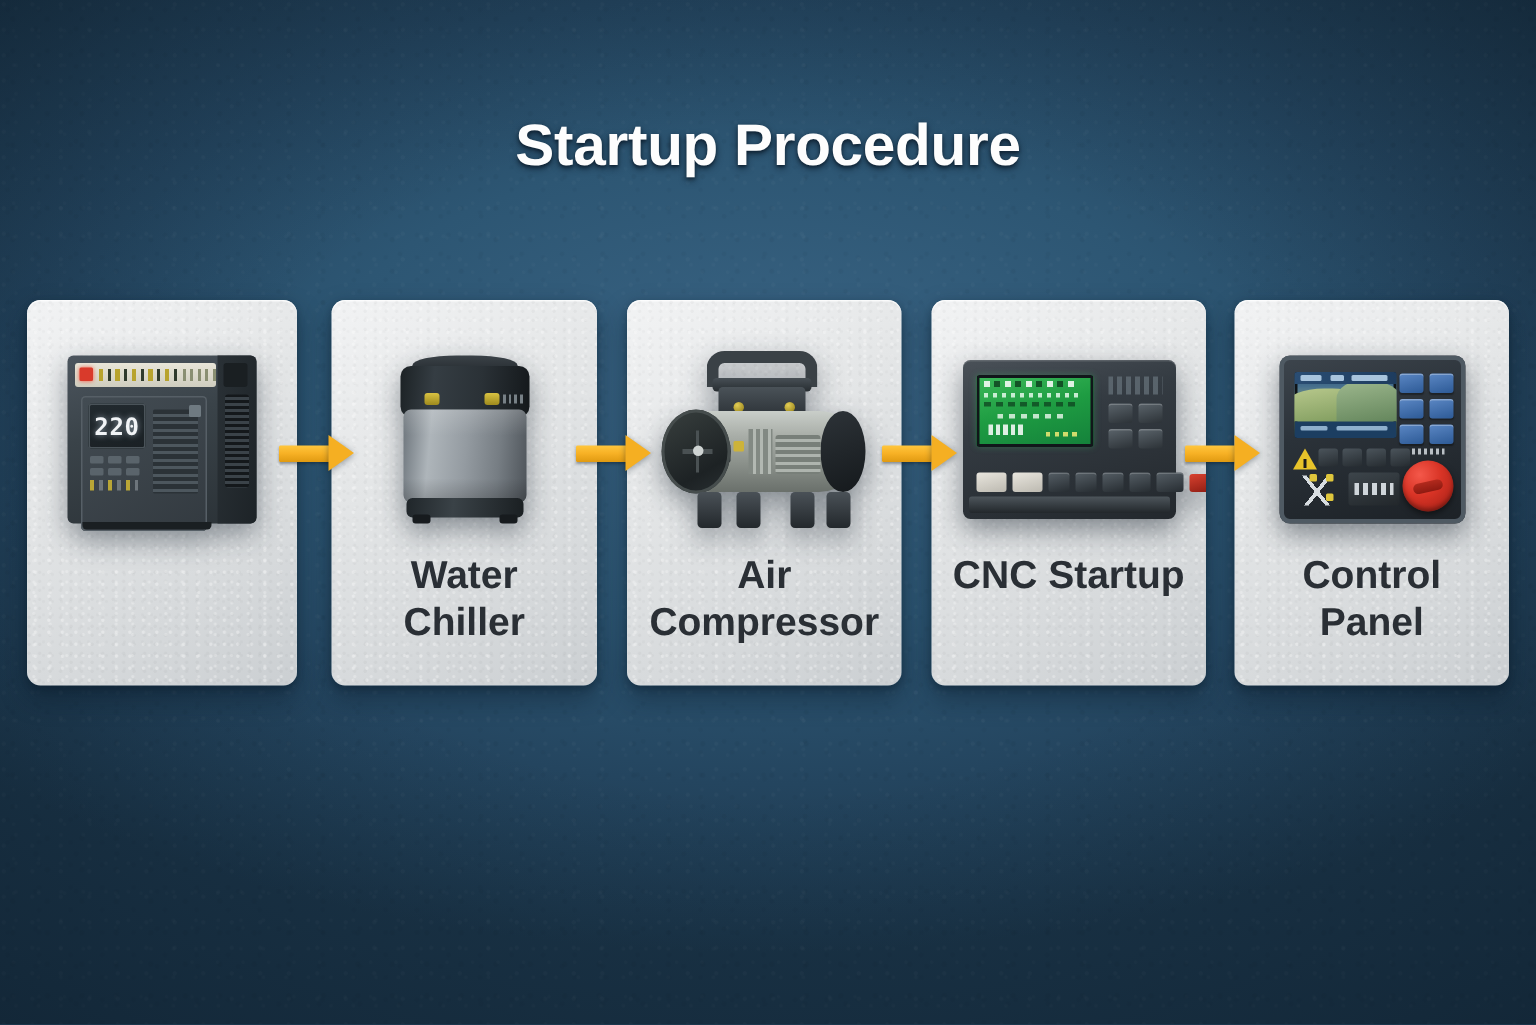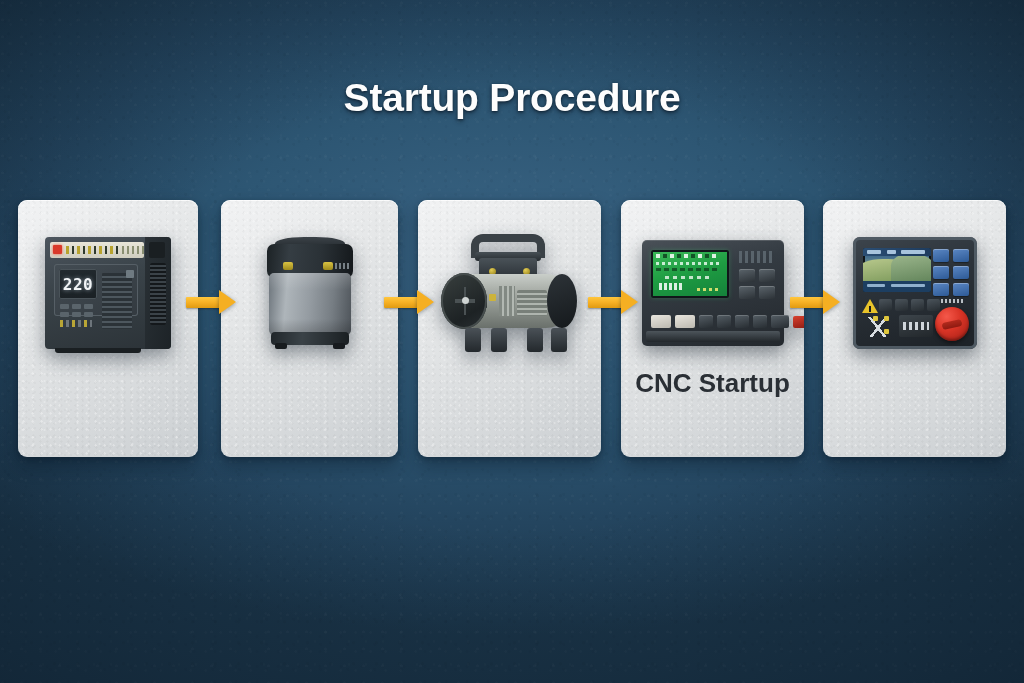--- a/index.html
+++ b/index.html
@@ -158,21 +158,21 @@
   .stab-top { position: absolute; left: 5px; top: 5px; width: 94px; height: 16px; border-radius: 2px;
     background: linear-gradient(180deg, #e8e5d8 0%, #cfcdbf 100%); }
   .stab-top-led { position: absolute; left: 3px; top: 3px; width: 9px; height: 9px; border-radius: 1px;
     background: #d93a2b; box-shadow: 0 0 3px #ff5a44; }
   .stab-top-txt { position: absolute; left: 16px; top: 4px; width: 52px; height: 8px;
     background: repeating-linear-gradient(90deg, #b8a32e 0 3px, transparent 3px 6px, #2f3a2c 6px 8px, transparent 8px 11px); }
   .stab-top-txt2 { position: absolute; left: 72px; top: 4px; width: 22px; height: 8px;
     background: repeating-linear-gradient(90deg, #8a8f72 0 2px, transparent 2px 5px); }
   .stab-corner { position: absolute; right: 6px; top: 5px; width: 16px; height: 16px;
     background: #1a1f22; border-radius: 2px; }
-  .stab-face { position: absolute; left: 9px; top: 27px; width: 84px; height: 52px; border-radius: 3px;
+  .stab-face { position: absolute; left: 9px; top: 27px; width: 84px; height: 90px; border-radius: 3px;
     background: linear-gradient(150deg, #434c53 0%, #333a40 100%); box-shadow: inset 0 0 0 1px #565f66; }
   .stab-lcd { position: absolute; left: 5px; top: 5px; width: 38px; height: 30px; border-radius: 2px;
     background: linear-gradient(170deg, #222a2f 0%, #1a2024 100%); box-shadow: inset 0 0 0 1px #4a5359; }
   .stab-lcd-num { position: absolute; inset: 0; display: flex; align-items: center; justify-content: center;
     font-family: "DejaVu Sans Mono", monospace; font-size: 16px; font-weight: bold; color: #f1f4f6;
     letter-spacing: .5px; text-shadow: 0 0 4px rgba(210,230,245,.6); }
   .stab-keys { position: absolute; left: 6px; top: 40px; display: grid;
     grid-template-columns: repeat(3, 9px); gap: 3px; }
   .stab-keys i { display: block; height: 5px; background: #5a646b; border-radius: 1px; }
   .stab-sub { position: absolute; left: 6px; top: 56px; width: 32px; height: 7px;
@@ -392,20 +392,22 @@
           <div class="chill-lid-b2"></div>
           <div class="chill-lid-txt"></div>
         </div>
         <div class="chill-drum"></div>
         <div class="chill-drum-hl"></div>
         <div class="chill-base"></div>
         <div class="chill-foot l"></div>
         <div class="chill-foot r"></div>
       </div>
     </div>
+    <div class="card-label">Water
+Chiller</div>
   </div>
 
   <div class="arrow" style="left:366px; width:50px;">
     <div class="arrow-shaft" style="width:34px;"></div>
     <div class="arrow-head"></div>
   </div>
 
   <div class="card" style="left:400px; width:183px;">
     <div class="card-grain"></div>
     <div class="card-art">
@@ -423,20 +425,22 @@
         <div class="comp-port"></div>
         <div class="comp-cap-l"></div>
         <div class="comp-fan"></div>
         <div class="comp-hub"></div>
         <div class="comp-leg a"></div>
         <div class="comp-leg b"></div>
         <div class="comp-leg c"></div>
         <div class="comp-leg d"></div>
       </div>
     </div>
+    <div class="card-label">Air
+Compressor</div>
   </div>
 
   <div class="arrow" style="left:570px; width:50px;">
     <div class="arrow-shaft" style="width:34px;"></div>
     <div class="arrow-head"></div>
   </div>
 
   <div class="card" style="left:603px; width:183px;">
     <div class="card-grain"></div>
     <div class="card-art">
@@ -516,15 +520,17 @@
         <div class="ctrl-dot a"></div>
           <div class="ctrl-dot b"></div>
           <div class="ctrl-dot c"></div>
         <div class="ctrl-plate"></div>
         <div class="ctrl-plate-g"></div>
         <div class="ctrl-estop-lbl"></div>
         <div class="ctrl-estop"></div>
         <div class="ctrl-estop-slot"></div>
       </div>
     </div>
+    <div class="card-label">Control
+Panel</div>
   </div>
 
 </div>
 
 </body></html>

